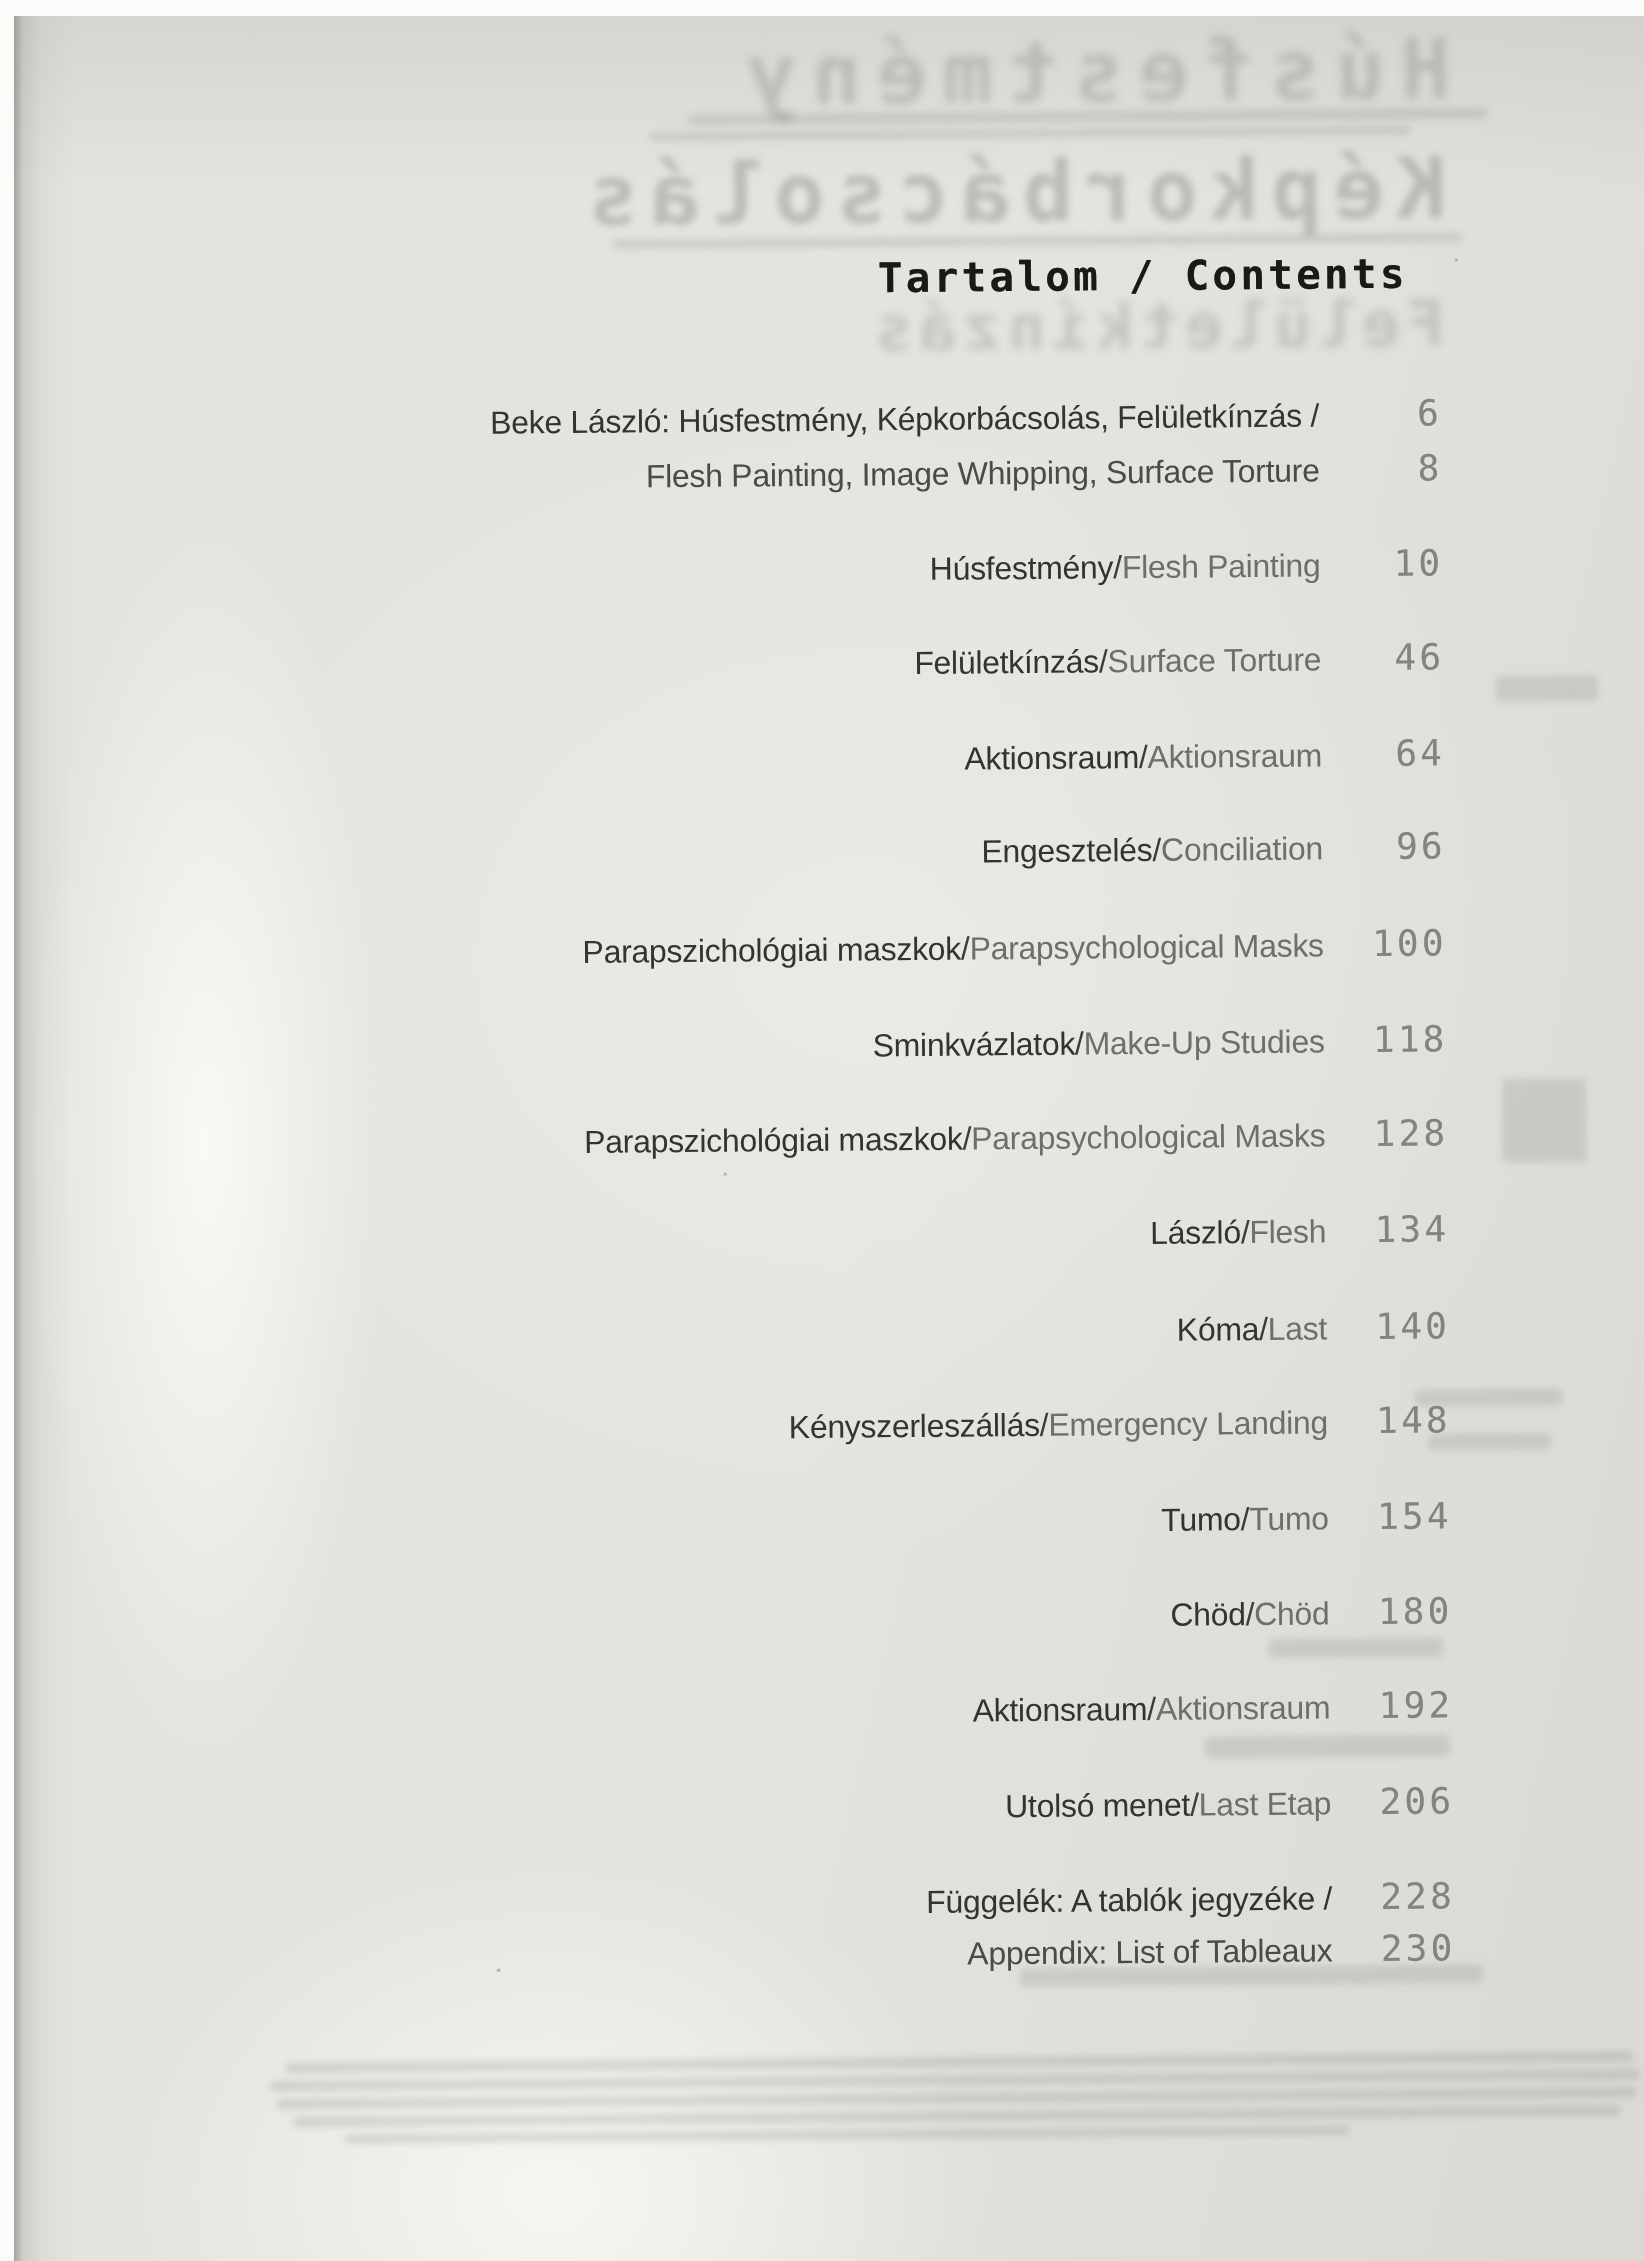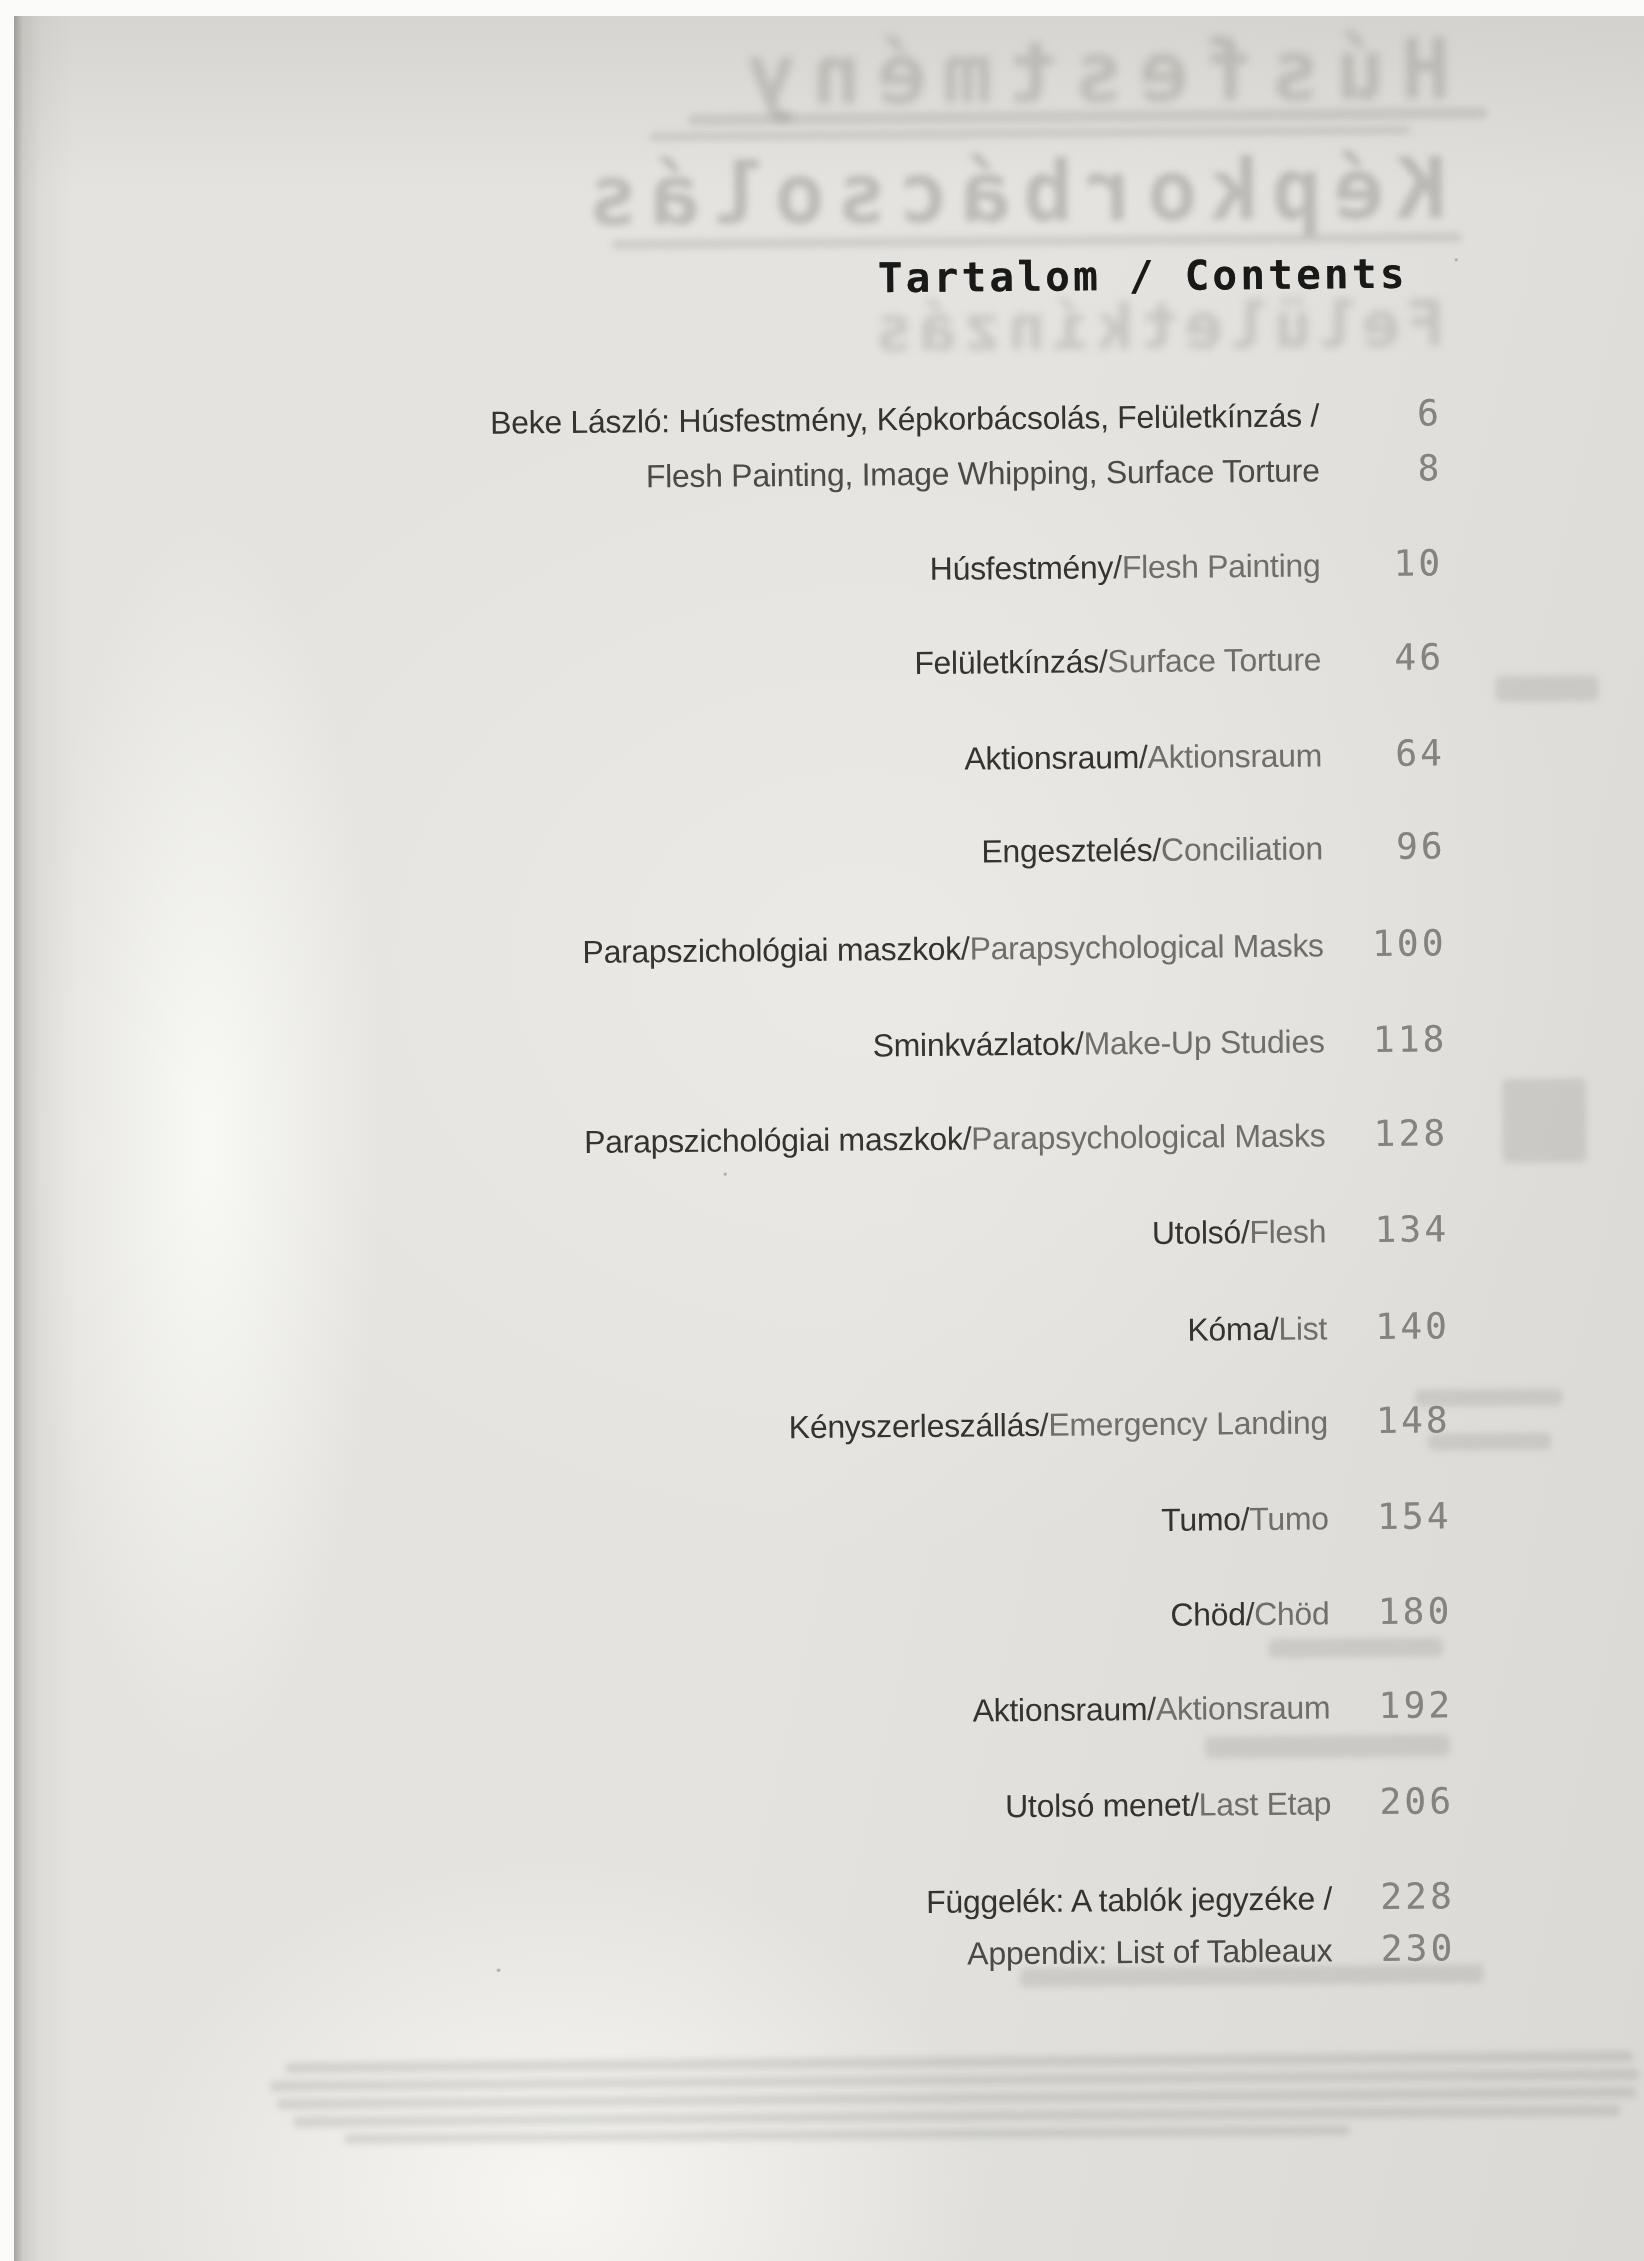--- a/index.html
+++ b/index.html
@@ -178,29 +178,29 @@
         <span class="t-en">Make-Up Studies</span>
     <span class="t-num">118</span>
   </div>
       <div class="toc-row" style="top: 1117px;">
     <span class="t-hu">Parapszichológiai maszkok</span>
         <span class="t-sep"> / </span>
         <span class="t-en">Parapsychological Masks</span>
     <span class="t-num">128</span>
   </div>
       <div class="toc-row" style="top: 1213px;">
-    <span class="t-hu">Utolsó</span>
+    <span class="t-hu">László</span>
         <span class="t-sep"> / </span>
         <span class="t-en">Flesh</span>
     <span class="t-num">134</span>
   </div>
       <div class="toc-row" style="top: 1310px;">
     <span class="t-hu">Kóma</span>
         <span class="t-sep"> / </span>
-        <span class="t-en">List</span>
+        <span class="t-en">Last</span>
     <span class="t-num">140</span>
   </div>
       <div class="toc-row" style="top: 1404px;">
     <span class="t-hu">Kényszerleszállás</span>
         <span class="t-sep"> / </span>
         <span class="t-en">Emergency Landing</span>
     <span class="t-num">148</span>
   </div>
       <div class="toc-row" style="top: 1500px;">
     <span class="t-hu">Tumo</span>

